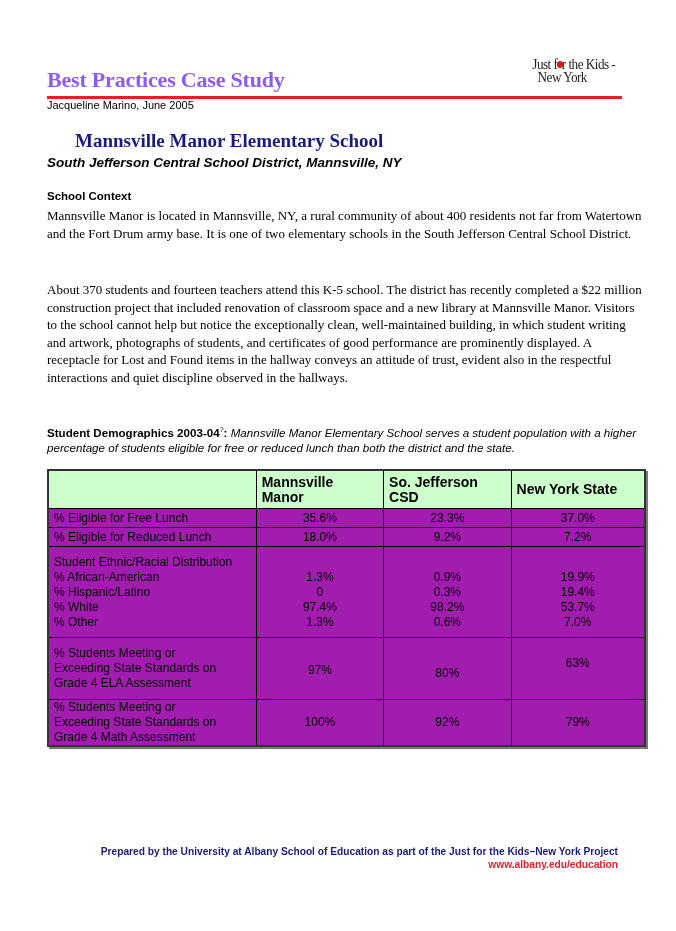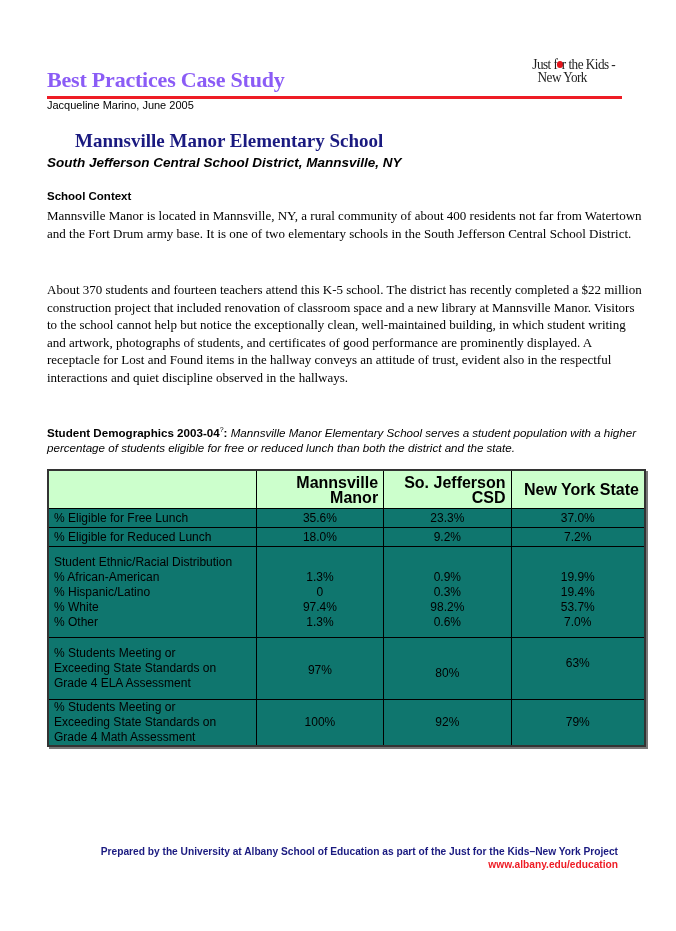--- a/index.html
+++ b/index.html
@@ -129,30 +129,30 @@
       width: 599px;
       border-collapse: collapse;
       font-family: "Liberation Sans", sans-serif;
       font-size: 12px;
       border: 2px solid #333;
       box-shadow: 2px 2px 0 #777;
     }
     table.stats td, table.stats th {
       border: 1px solid #000;
       padding: 0 5px;
-      background: #0f766e;
+      background: #a21caf;
       vertical-align: middle;
       line-height: 15px;
     }
     table.stats th {
       background: #ccffcc;
       font-weight: bold;
-      font-size: 16px;
+      font-size: 14px;
       height: 37px;
-      text-align: right;
+      text-align: left;
     }
     table.stats td.num { text-align: center; }
     table.stats td.label { text-align: left; }
     .c0 { width: 196px; }
     .c1 { width: 116px; }
     .c2 { width: 116px; }
     .c3 { width: 122px; }
     tr.r-single td { height: 18px; }
     tr.r-ethnic td { height: 90px; }
     tr.r-ela td { height: 51px; }

